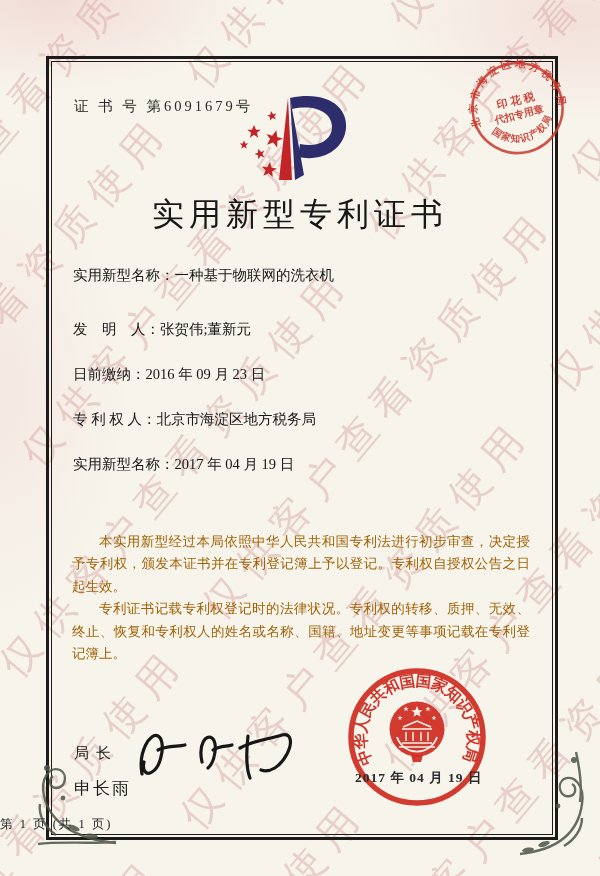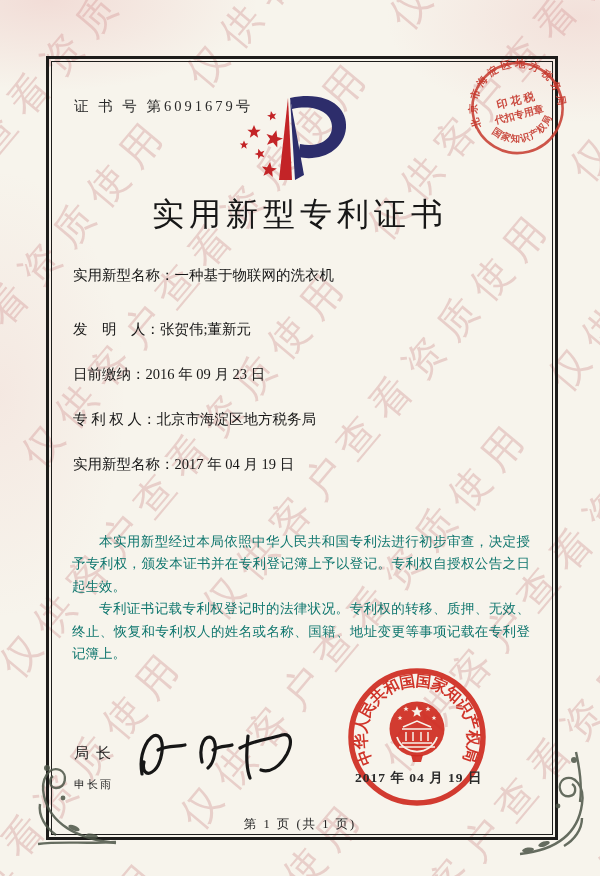--- a/index.html
+++ b/index.html
@@ -20,29 +20,29 @@
   .frame .inner{position:absolute;inset:2px;border:1px solid #1d1c1a;}
   
   .certno{position:absolute;left:74px;top:97px;font-size:14.5px;letter-spacing:3px;z-index:3;color:#2a2a2a;}
   .logo{position:absolute;left:232px;top:82px;z-index:3;}
   .title{position:absolute;left:0;top:193px;width:100%;text-align:center;font-size:32px;font-weight:normal;
          letter-spacing:5px;z-index:3;color:#171717;}
   .fields{position:absolute;left:73px;top:266px;z-index:3;font-size:14.5px;color:#161616;}
   .fields .row{height:45px;display:flex;align-items:flex-start;}
   .fields .row:first-child{margin-bottom:9px;}
   .bodytext{position:absolute;left:72px;top:531px;width:458px;font-size:13.5px;line-height:22.4px;
-         text-align:justify;z-index:3;color:#0f766e;}
+         text-align:justify;z-index:3;color:#a16207;}
   .bodytext p{margin:0;text-indent:2em;}
   .officer-title{position:absolute;left:74px;top:744px;font-size:15px;letter-spacing:7px;z-index:3;font-family:Liberation Serif, serif;}
-  .officer-name{position:absolute;left:74px;top:777px;font-size:11px;letter-spacing:2px;z-index:3;}
+  .officer-name{position:absolute;left:74px;top:777px;font-size:17px;letter-spacing:2px;z-index:3;}
   .sig{position:absolute;left:128px;top:720px;z-index:4;}
   .seal{position:absolute;left:332px;top:653px;z-index:4;}
   .seal-date{position:absolute;left:355px;top:769px;font-size:13.5px;font-weight:bold;letter-spacing:1px;
          z-index:5;color:#2b2b2b;}
-  .footer{position:absolute;left:0;top:816px;width:100%;text-align:center;font-size:12.5px;
+  .footer{position:absolute;left:0;top:816px;width:100%;text-align:left;font-size:12.5px;
          letter-spacing:2px;z-index:3;}
   .tax{position:absolute;left:458px;top:48px;z-index:4;transform:rotate(-14deg);}
   .corner-bl{position:absolute;left:26px;top:738px;z-index:3;}
   .corner-br{position:absolute;left:514px;top:744px;z-index:3;}
   svg text{font-family:"Liberation Serif","DejaVu Serif",serif;}
 </style>
 </head>
 <body>
 
 <div class="page">

